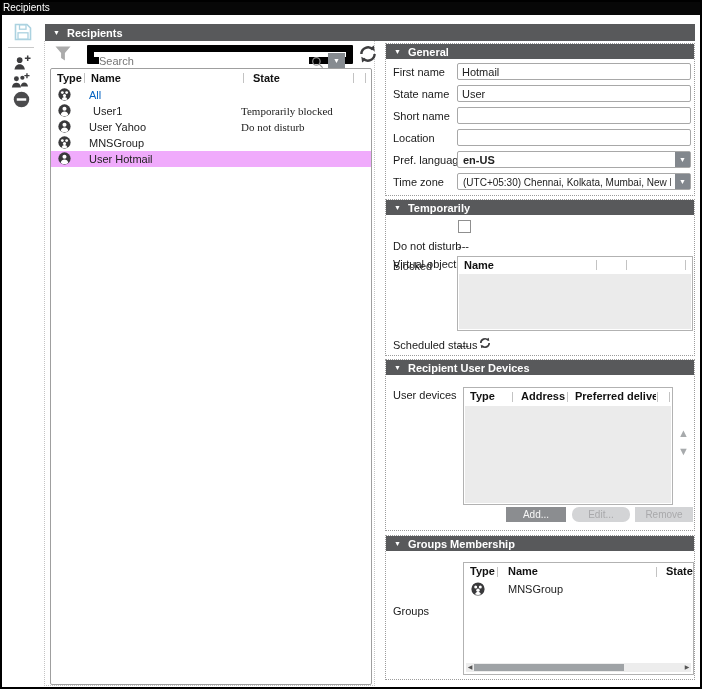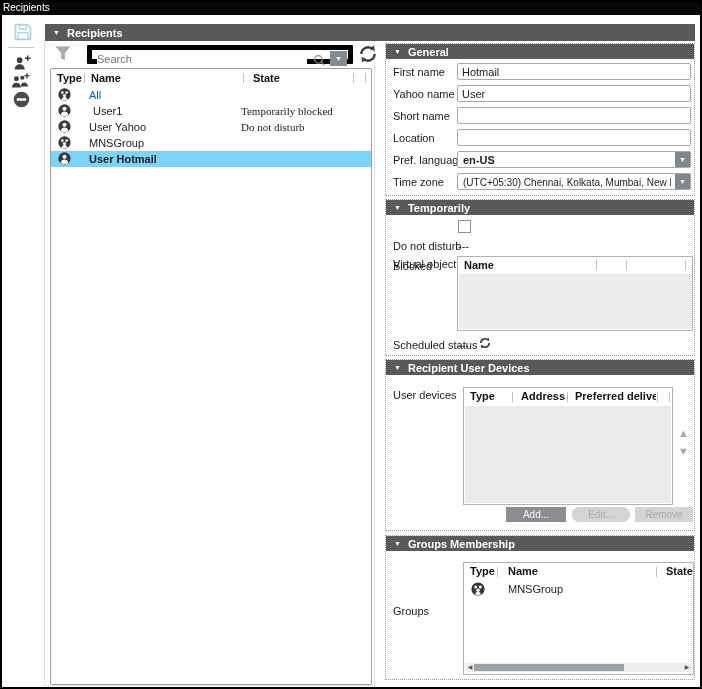--- a/index.html
+++ b/index.html
@@ -17,42 +17,42 @@
   
   .hdr { background:#58595b; color:#fff; font-size:11px; font-weight:bold; display:flex; align-items:center; }
   .hdr .tri { font-size:7px; margin:0 7px 0 8px; color:#fff; }
 
   .main-hdr { position:absolute; left:45px; top:24px; width:650px; height:17px; }
 
   .left-region { position:absolute; left:44px; top:41px; width:331px; height:645px;
                  border-left:1px dotted #c4c4c4; border-right:1px dotted #c4c4c4; border-bottom:1px dotted #c4c4c4; }
 
   .funnel { position:absolute; left:54px; top:45px; }
-  .searchbox { position:absolute; left:87px; top:45px; width:266px; height:19px; border:5px solid #000000;
+  .searchbox { position:absolute; left:87px; top:45px; width:266px; height:19px; border:7px solid #000000;
                border-radius:1px; background:#fff; }
   .searchbox input { position:absolute; left:5px; top:1px; width:210px; height:15px; border:none; outline:none;
                      font-size:11px; color:#444; font-family:"Liberation Sans", sans-serif; }
   .searchbox input::placeholder { color:#767676; opacity:1; }
   .search-mag { position:absolute; right:22px; top:3px; }
   .search-drop { position:absolute; right:1px; top:1px; width:17px; height:15px; background:#868b90; border:none;
                  cursor:pointer; display:flex; align-items:center; justify-content:center; }
   .search-drop .tri { color:#fff; font-size:7px; }
   .refresh-btn { position:absolute; left:357px; top:43px; width:22px; height:22px; background:transparent; border:none; cursor:pointer; }
 
   
   .list { position:absolute; left:50px; top:68px; width:322px; height:617px; background:#fff;
           border:1px solid #9f9f9f; border-radius:2px; }
   .list-head { position:relative; height:18px; font-size:11px; font-weight:bold; color:#111; }
   .list-head span.col { position:absolute; top:3px; }
   .sep { position:absolute; top:4px; width:1px; height:10px; background:#c3c3c3; }
   .lrow { position:relative; height:16px; font-size:11px; color:#222; cursor:default; }
   .lrow .ricon { position:absolute; left:7px; top:1px; }
   .lrow .rname { position:absolute; left:38px; top:2px; }
   .lrow .rstate { position:absolute; left:190px; top:2px;font-family:Liberation Serif, serif; }
-  .lrow.sel { background:#7dd3fc;font-weight:bold; }
+  .lrow.sel { background:#f0abfc; }
   .lrow.all .rname { color:#0563c1; font-weight:normal; }
   .lrow.indent .rname { left:42px; }
 
   
   .section { position:absolute; left:385px; width:310px; border:1px dotted #9c9c9c; background:#fff; }
   .section .hdr { height:15px; }
   .flabel { position:absolute; left:7px; font-size:11px; color:#1a1a1a; }
   .finput { position:absolute; left:71px; width:234px; height:17px; border:1px solid #a8a8a8; border-radius:2px;
             font-size:11px; color:#222; padding:0 4px; font-family:"Liberation Sans", sans-serif; outline:none; }
   .fcombo { position:absolute; left:71px; width:234px; height:17px; border:1px solid #a8a8a8; border-radius:2px;
@@ -241,21 +241,21 @@
     </div>
   </div>
 
   <div class="section" style="top:43px; height:153px;">
     <div class="hdr">
       <span class="tri">▼</span>
       <span>General</span>
     </div>
     <span class="flabel" style="top:22px;">First name</span>
     <input class="finput" style="top: 19px;" value="Hotmail">
-    <span class="flabel" style="top:44px;">Yahoo name</span>
+    <span class="flabel" style="top:44px;">State name</span>
     <input class="finput" style="top: 41px;" value="User">
     <span class="flabel" style="top:66px;">Short name</span>
     <input class="finput" style="top: 63px;" value="">
     <span class="flabel" style="top:88px;">Location</span>
     <input class="finput" style="top: 85px;" value="">
     <span class="flabel" style="top:110px;">Pref. language</span>
     <div class="fcombo" style="top:107px;font-weight:bold;">
       <span class="cval">en-US</span>
       <span class="cbtn">
           <span class="tri">▼</span>

